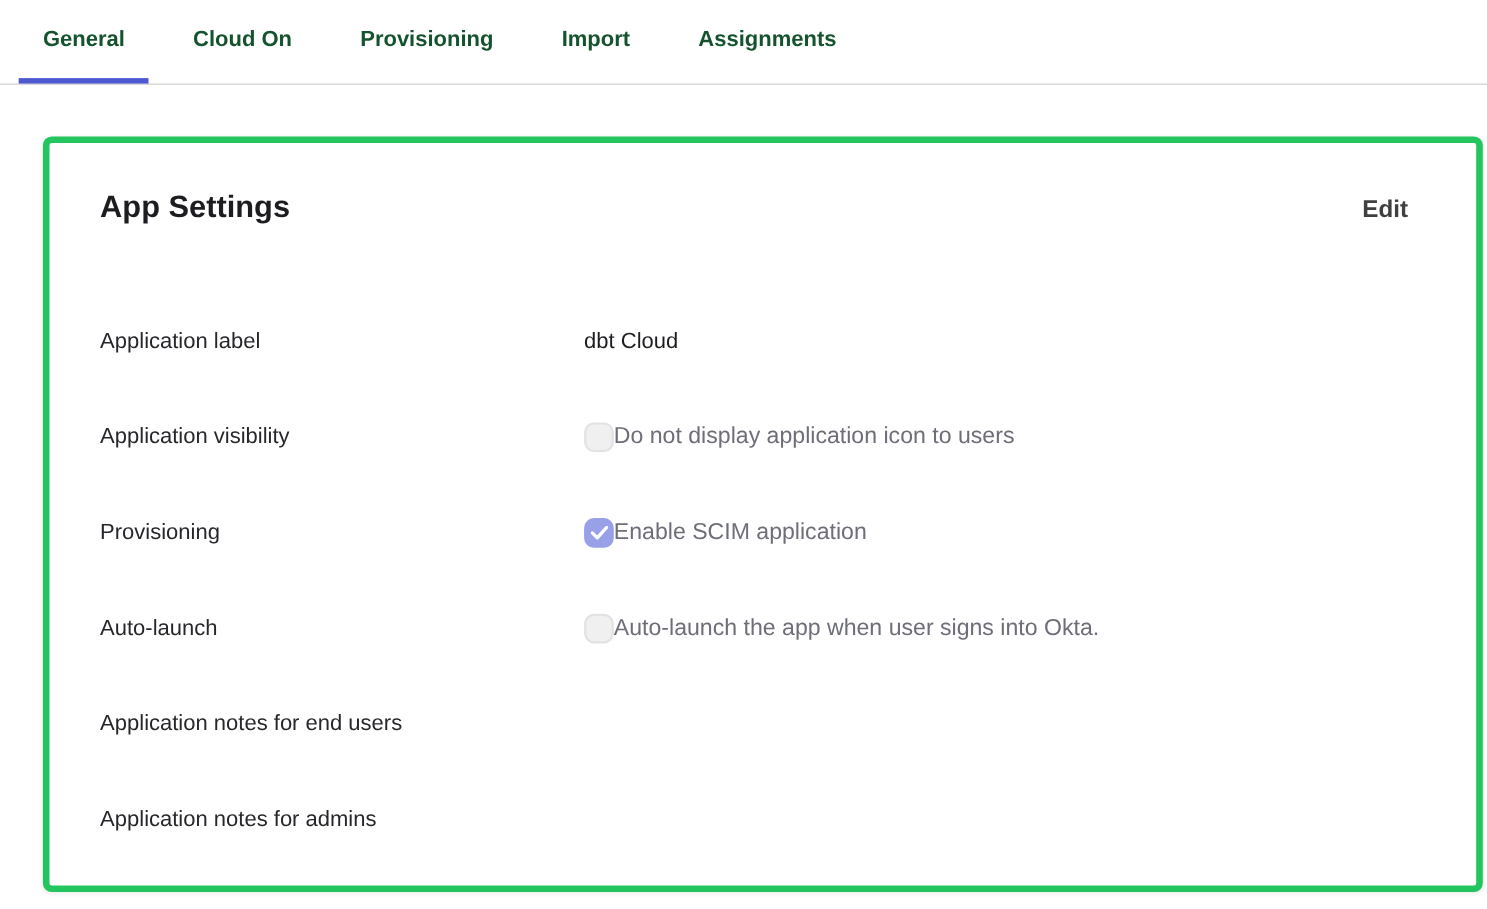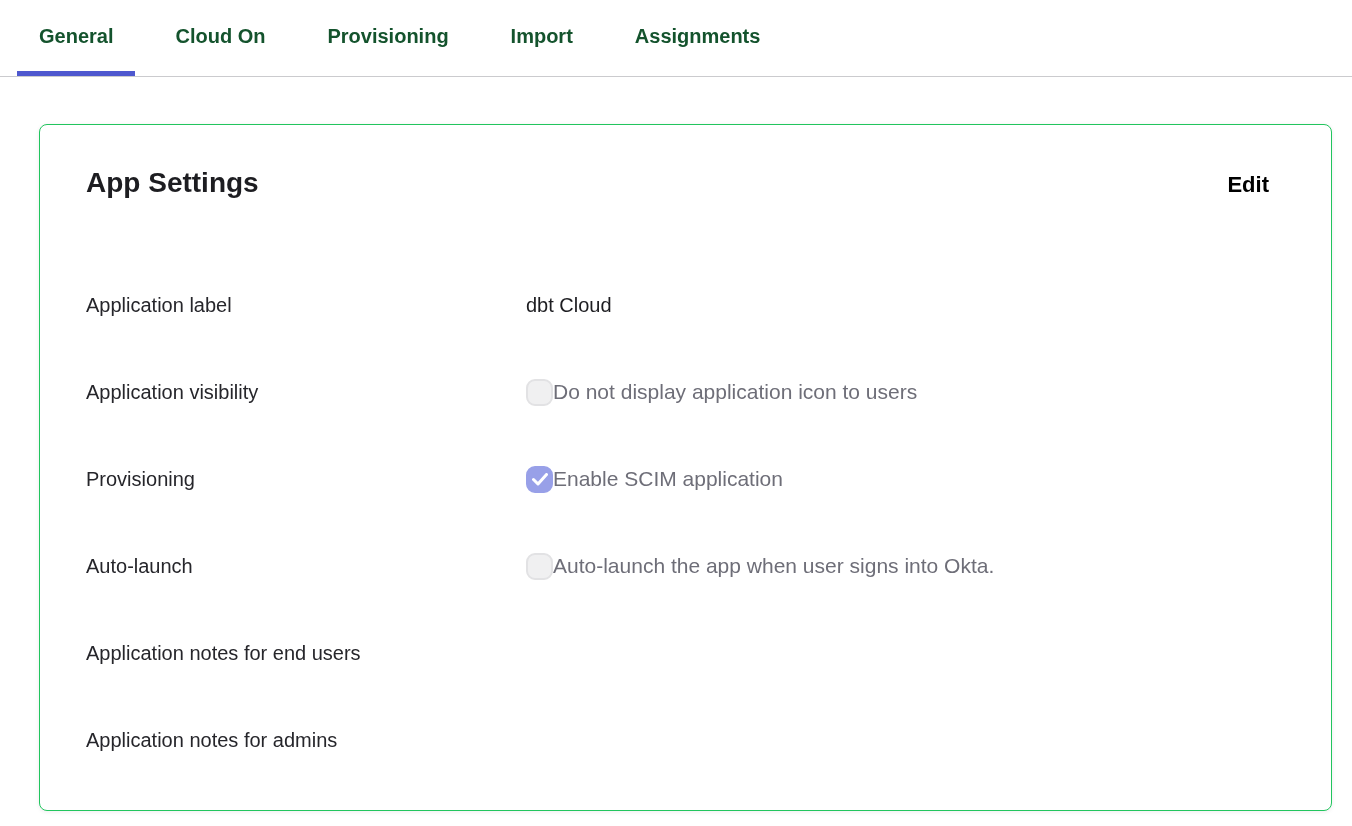--- a/index.html
+++ b/index.html
@@ -34,43 +34,43 @@
   .tab.active::after {
     content: "";
     position: absolute;
     left: 0; right: 0; bottom: 0;
     height: 5px;
     background: #4e58cf;
   }
 
   
   .card {
-    margin: 47px 20px 0 39px;
+    margin: 47px 4px 0 39px;
     height: 687px;
-    border: 1px solid #22c55e;
+    border: 6px solid #22c55e;
     border-radius: 8px;
     background: #ffffff;
     box-shadow: 0 1px 4px rgba(29,29,33,0.08);
     padding: 40px 62px 0 46px;
   }
   .card-header {
     display: flex;
     justify-content: space-between;
     align-items: baseline;
   }
   .card-title {
     font-size: 28px;
     font-weight: 700;
     line-height: 36px;
     color: #1d1d21;
   }
   .edit-link {
     font-size: 22px;
     font-weight: 700;
-    color: #000000;
+    color: #404040;
     text-decoration: none;
     cursor: pointer;
   }
 
   
   .rows { margin-top: 90px; }
   .row {
     display: flex;
     align-items: flex-start;
     margin-bottom: 59px;

